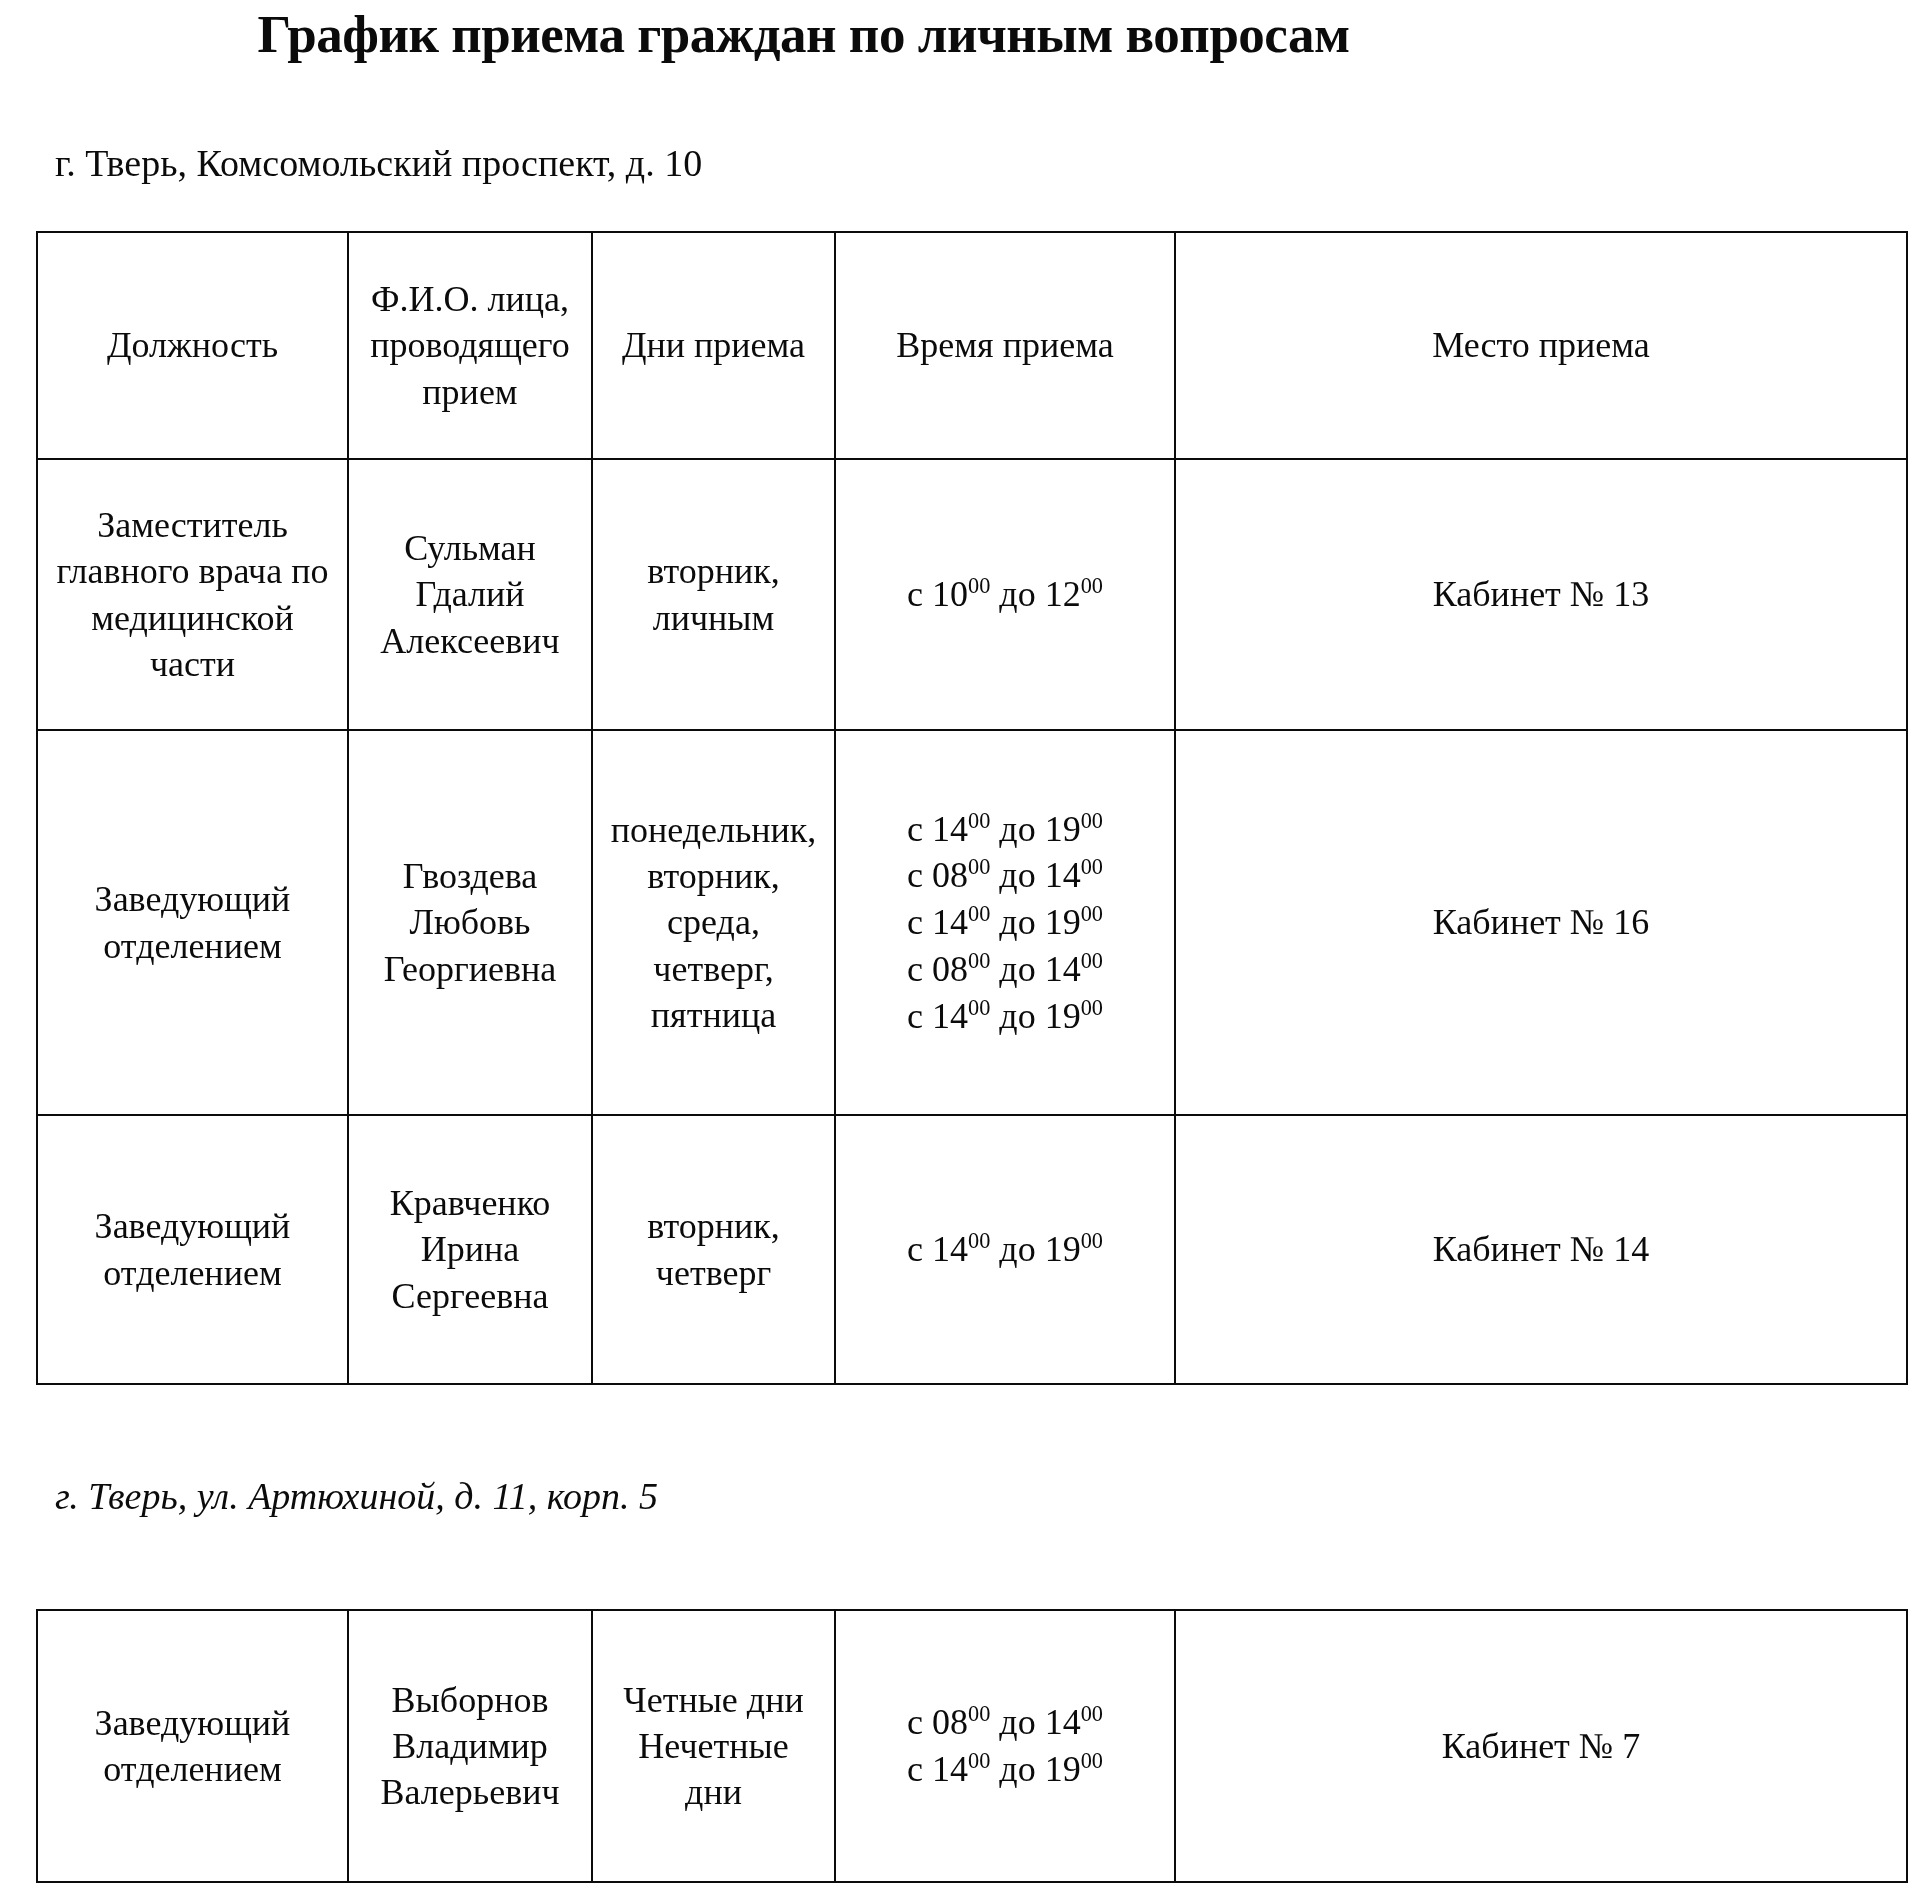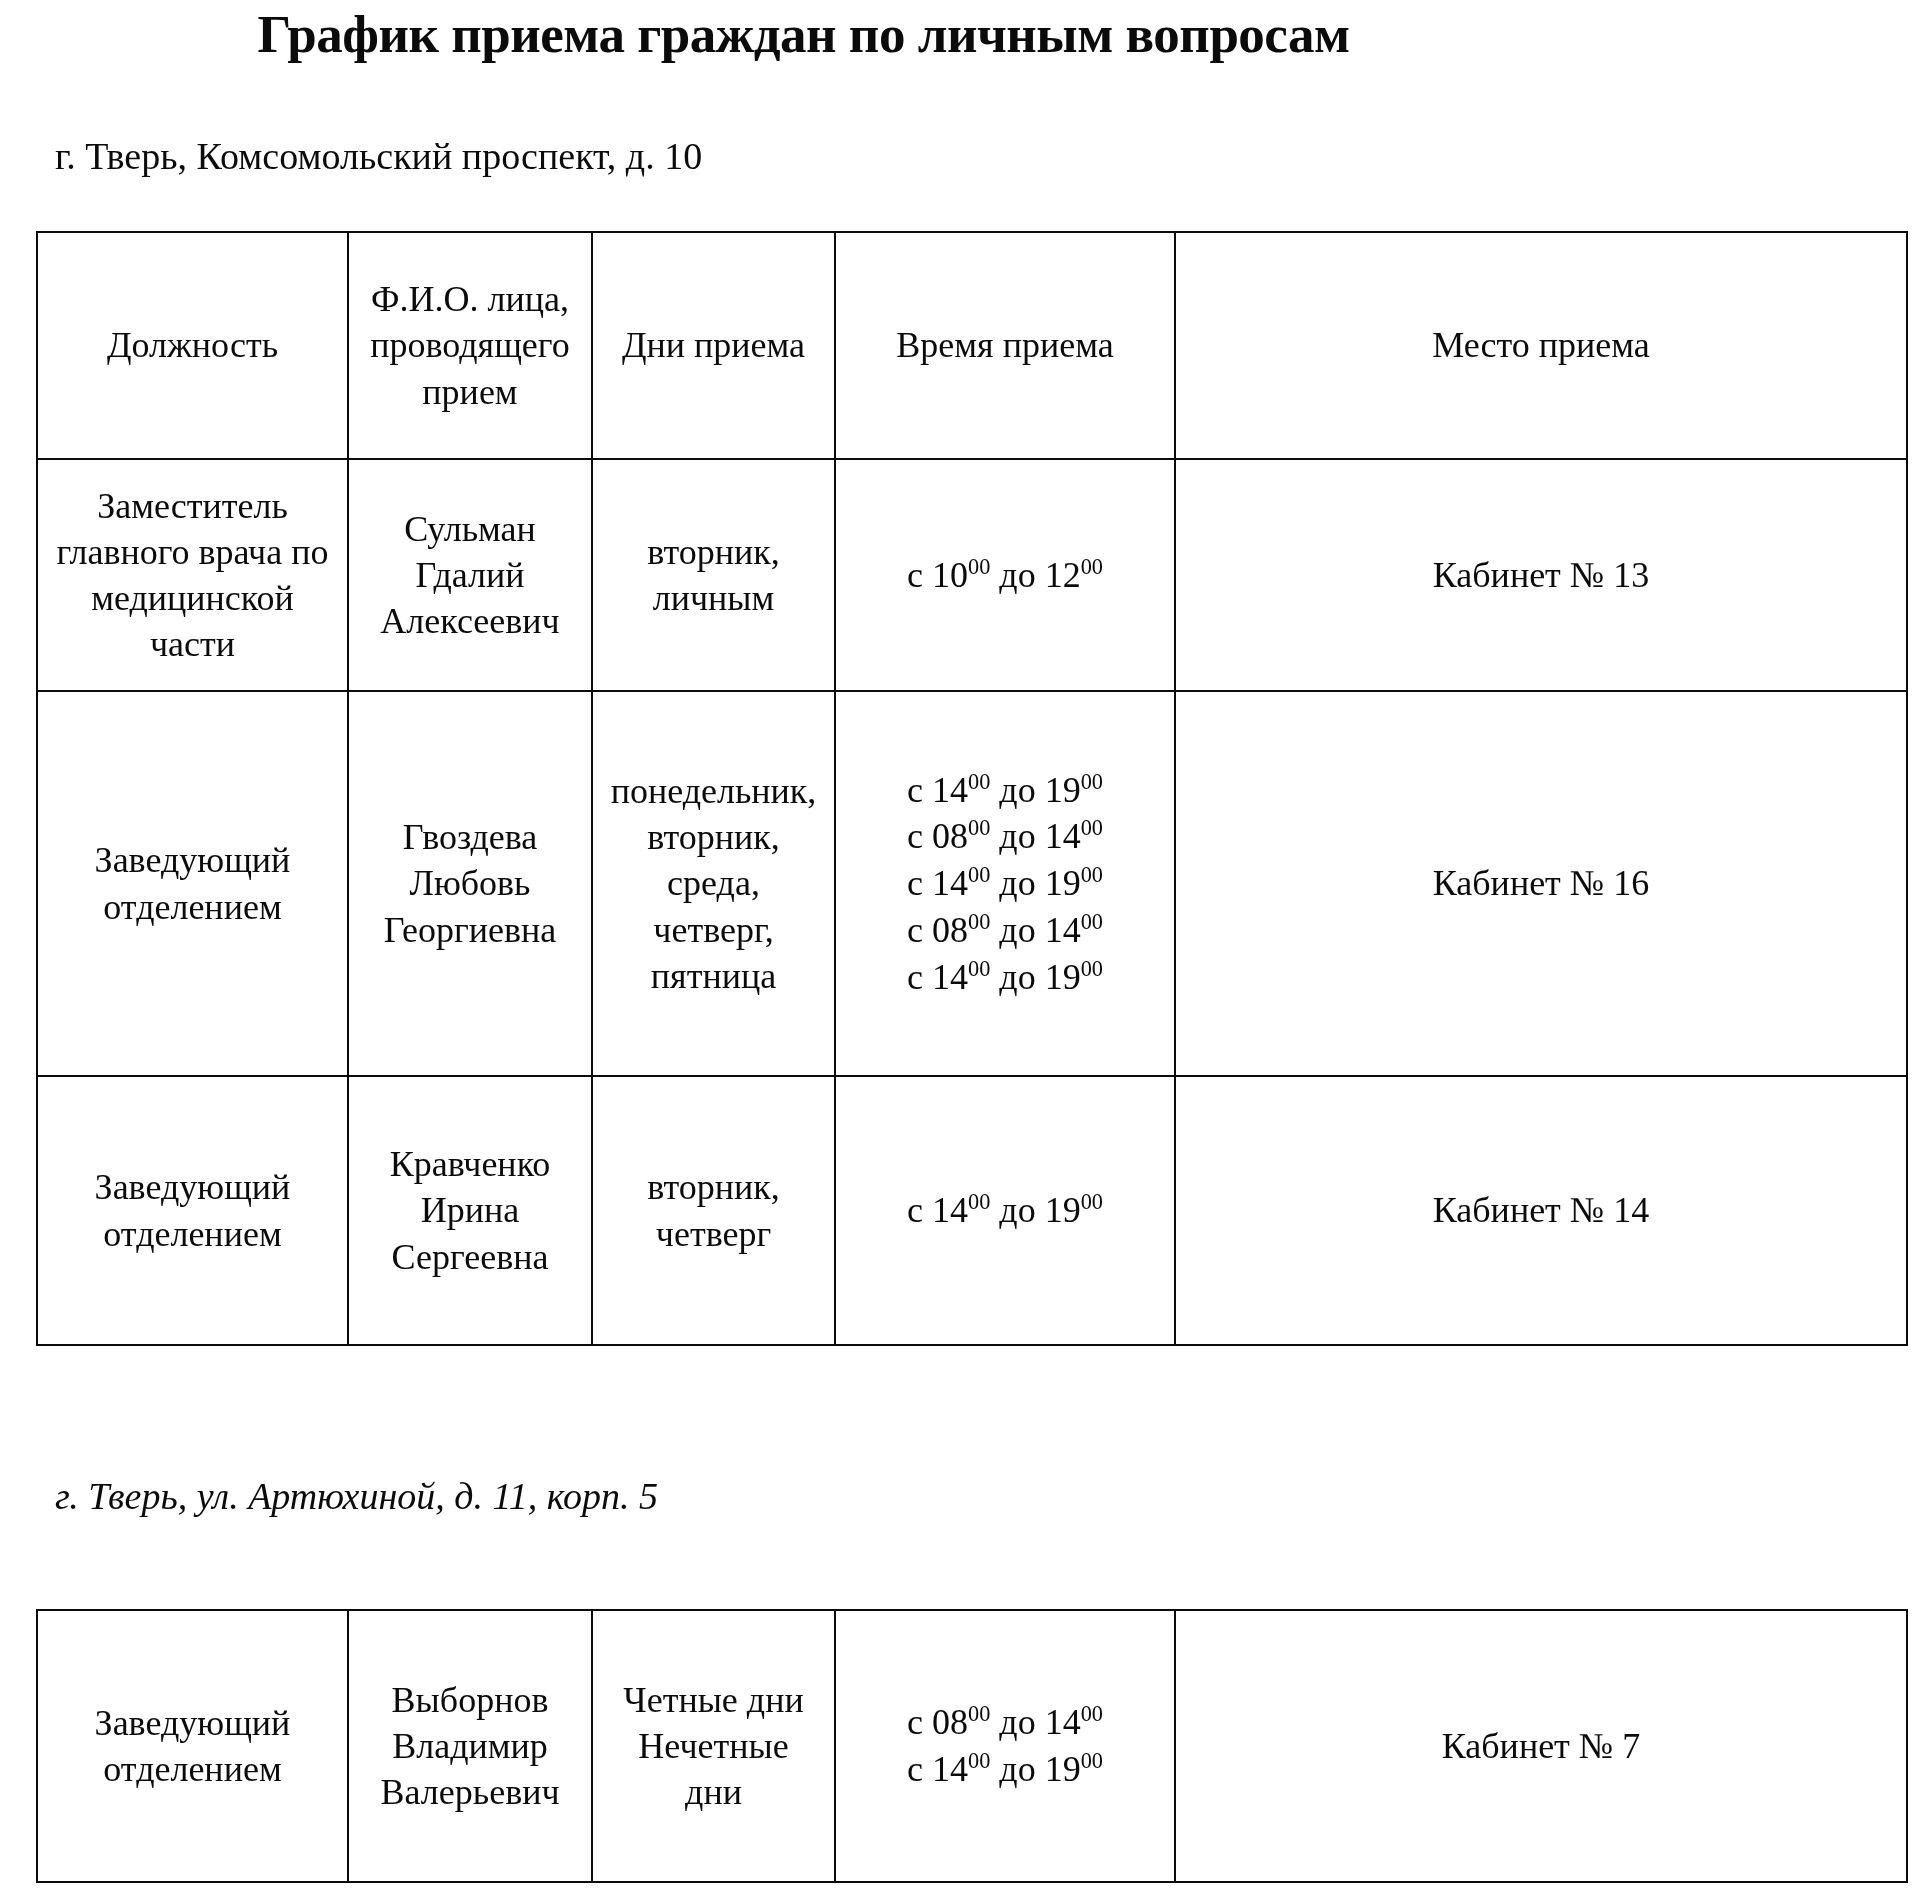--- a/index.html
+++ b/index.html
@@ -38,21 +38,21 @@
   }
 
   
   .address-line {
     position: absolute;
     font-size: 38px;
     font-weight: normal;
     line-height: 1.1;
     white-space: nowrap;
   }
-  .address-1 { top: 136px; left: 55px; text-align: right; }
+  .address-1 { top: 143px; left: 55px; text-align: right; }
   .address-2 { top: 1476px; left: 55px; font-style: italic; }
 
   
   .sched-table {
     position: absolute;
     border-collapse: collapse;
     table-layout: fixed;
   }
   .sched-table.table-1 {
     left: 36px;
@@ -79,21 +79,21 @@
   }
 
   
   .col-post  { width: 311px; }
   .col-name  { width: 244px; }
   .col-days  { width: 243px; }
   .col-time  { width: 340px; }
   .col-place { width: 732px; }
 
   .r-head  { height: 227px; }
-  .r-1     { height: 232px; }
+  .r-1     { height: 271px; }
   .r-2     { height: 385px; }
   .r-3     { height: 269px; }
   .r-t2    { height: 272px; }
 
   .cell-lines > span { display: block; }
 
   
   .time-cell .cell-lines > span {
     line-height: 1.3;
     white-space: nowrap;

